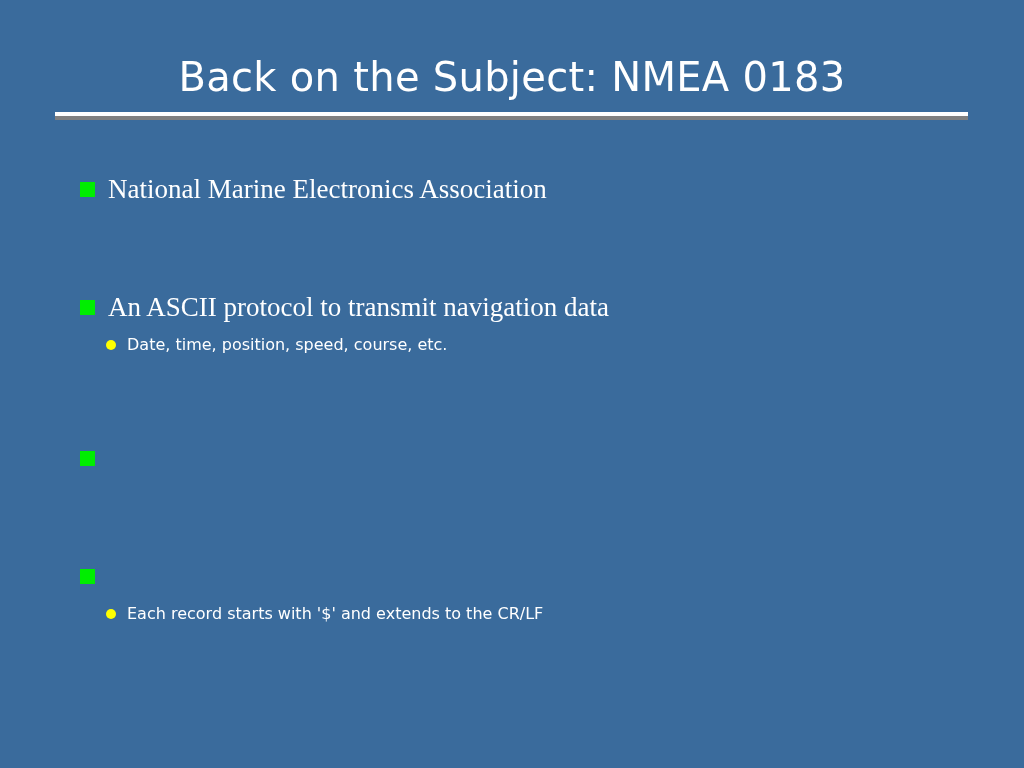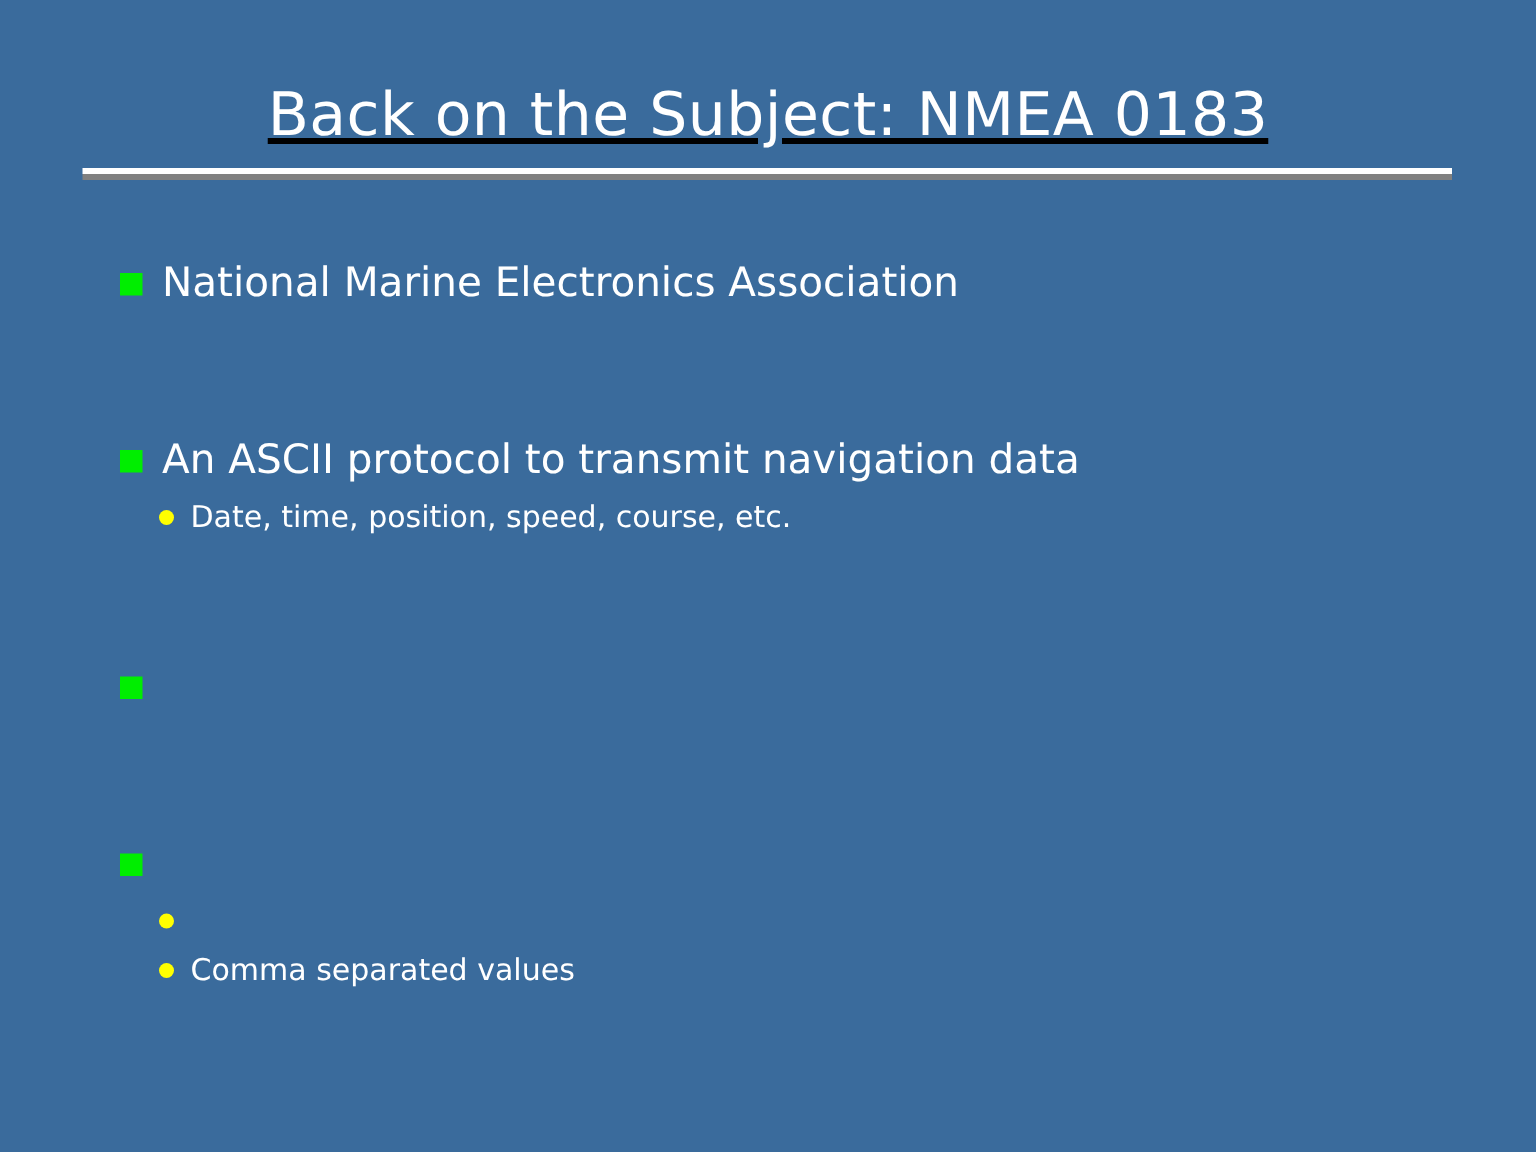--- a/index.html
+++ b/index.html
@@ -22,21 +22,20 @@
     box-sizing: border-box;
   }
 
   
   #title-block {
     position: absolute;
     left: 0;
     top: 52px;
     width: 1024px;
     text-align: center;
-    text-decoration: underline;
   }
   #slide-title {
     display: block;
     color: #ffffff;
     font-family: "DejaVu Sans", sans-serif;
     font-size: 40px;
     line-height: 50px;
     font-weight: 400;
     letter-spacing: 0.3px;
     white-space: nowrap;
@@ -81,34 +80,35 @@
     color: #ffffff;
     white-space: nowrap;
   }
 
   
   .level1 {
     padding-left: 108px;
     font-size: 27px;
     line-height: 42px;
     min-height: 42px;
+    font-family: Liberation Serif, serif;
   }
   .level1 .marker-square {
     position: absolute;
     left: 80px;
     top: 14px;
     width: 15px;
     height: 15px;
     background: #00ee00;
   }
 
   
   .level2 {
     padding-left: 127px;
-    font-size: 20px;
+    font-size: 16px;
     line-height: 33px;
     min-height: 33px;
   }
   .level2 .marker-dot {
     position: absolute;
     left: 106px;
     top: 12px;
     width: 10px;
     height: 10px;
     border-radius: 50%;
@@ -159,20 +159,17 @@
 
     <div class="bullet-row level1 group-gap">
       <span class="marker-square"></span>
     </div>
 
     <div class="bullet-row level1 group-gap">
       <span class="marker-square"></span>
     </div>
     <div class="bullet-row level2">
       <span class="marker-dot"></span>
-    </div>
-    <div class="bullet-row level2">
-      <span class="marker-dot"></span>
-      <span class="bullet-text">Comma separated values</span>
+      <span class="bullet-text">Each record starts with '$' and extends to the CR/LF</span>
     </div>
 
   </div>
 </div>
 
 </body></html>

